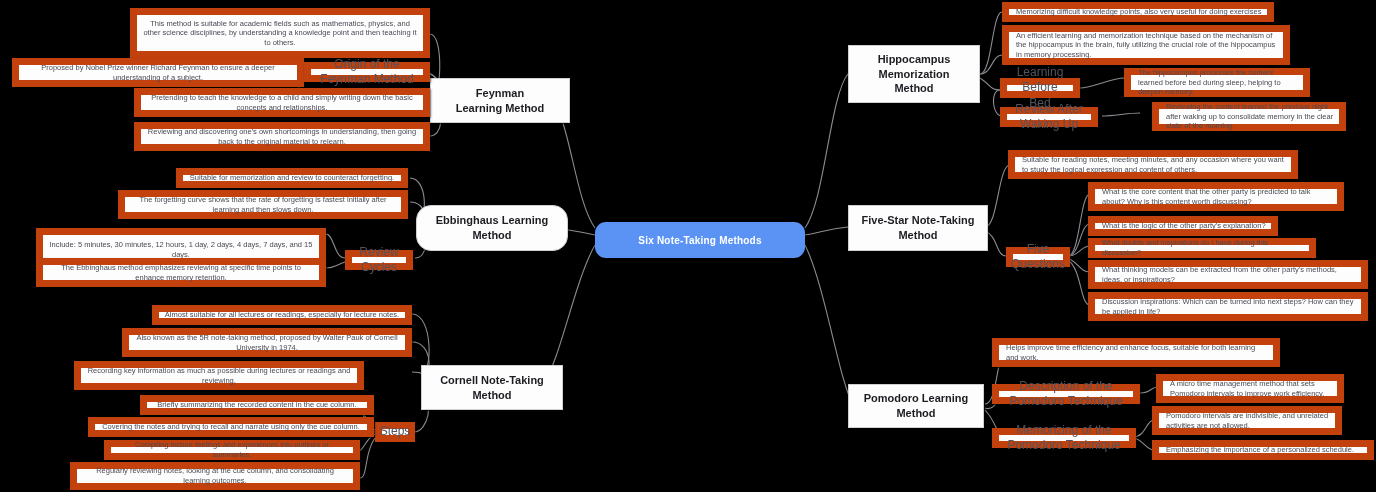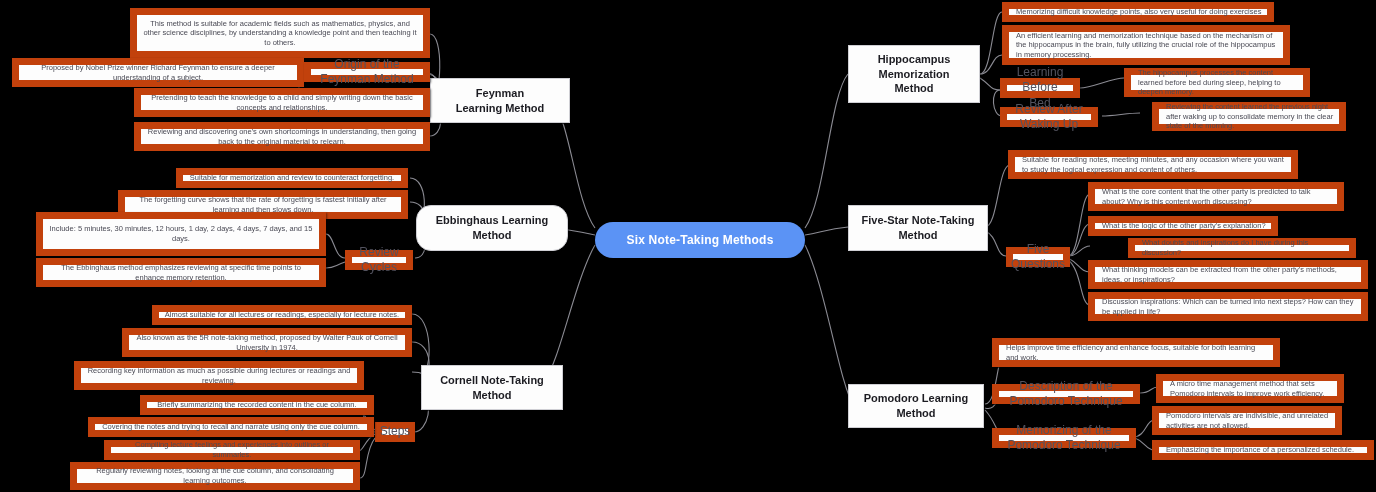--- a/index.html
+++ b/index.html
@@ -16,23 +16,23 @@
     line-height:1.28;padding:3px 5px;
   }
   .leaf{font-size:7.5px;}
   .leaf.l{justify-content:flex-start;text-align:left;padding-left:7px;}
   .cat{font-size:12px;color:#53535f;}
   .branch{
     font-size:11px;font-weight:bold;color:#1c1c22;border:1px solid #cfcfd4;
     line-height:1.32;
   }
   .center{
-    position:absolute;background:#5b93f5;color:#fff;border-radius:18px;
+    position:absolute;background:#5b93f5;color:#fff;border-radius:11px;
     display:flex;align-items:center;justify-content:center;
-    font-size:12px;font-weight:bold;letter-spacing:.2px;
+    font-size:10px;font-weight:bold;letter-spacing:.2px;
     box-shadow:0 2px 4px rgba(0,0,0,.5);
   }
 </style>
 </head>
 <body>
 
 <div id="root">
 
   <svg id="links" viewBox="0 0 1376 492">
     <g fill="none" stroke="#8b8b93" stroke-width="1.1">
@@ -103,21 +103,21 @@
   <div class="node leaf" style="left:130px;top:8px;width:300px;height:50px;">This method is suitable for academic fields such as mathematics, physics, and other science disciplines, by understanding a knowledge point and then teaching it to others.</div>
   <div class="node leaf" style="left:12px;top:58px;width:292px;height:29px;">Proposed by Nobel Prize winner Richard Feynman to ensure a deeper understanding of a subject.</div>
   <div class="node cat" style="left:304px;top:62px;width:126px;height:20px;">Origin of the Feynman Method</div>
   <div class="node leaf" style="left:134px;top:88px;width:296px;height:29px;">Pretending to teach the knowledge to a child and simply writing down the basic concepts and relationships.</div>
   <div class="node leaf" style="left:134px;top:122px;width:296px;height:29px;">Reviewing and discovering one's own shortcomings in understanding, then going back to the original material to relearn.</div>
 
   <div class="node branch" style="left:416px;top:205px;width:152px;height:46px;white-space:pre-line;border-radius:15px;">Ebbinghaus Learning
 Method</div>
   <div class="node leaf" style="left:176px;top:168px;width:232px;height:19px;">Suitable for memorization and review to counteract forgetting.</div>
   <div class="node leaf" style="left:118px;top:190px;width:290px;height:29px;">The forgetting curve shows that the rate of forgetting is fastest initially after learning and then slows down.</div>
-  <div class="node leaf" style="left:36px;top:212px;width:290px;height:44px;">Include: 5 minutes, 30 minutes, 12 hours, 1 day, 2 days, 4 days, 7 days, and 15 days.</div>
+  <div class="node leaf" style="left:36px;top:228px;width:290px;height:44px;">Include: 5 minutes, 30 minutes, 12 hours, 1 day, 2 days, 4 days, 7 days, and 15 days.</div>
   <div class="node cat" style="left:345px;top:250px;width:68px;height:19px;">Review Cycles</div>
   <div class="node leaf" style="left:36px;top:258px;width:290px;height:29px;">The Ebbinghaus method emphasizes reviewing at specific time points to enhance memory retention.</div>
 
   <div class="node branch" style="left:421px;top:365px;width:142px;height:45px;white-space:pre-line;">Cornell Note-Taking
 Method</div>
   <div class="node leaf" style="left:152px;top:305px;width:260px;height:19px;">Almost suitable for all lectures or readings, especially for lecture notes.</div>
   <div class="node leaf" style="left:122px;top:328px;width:290px;height:29px;">Also known as the 5R note-taking method, proposed by Walter Pauk of Cornell University in 1974.</div>
   <div class="node leaf" style="left:140px;top:395px;width:234px;height:19px;">Briefly summarizing the recorded content in the cue column.</div>
   <div class="node leaf" style="left:74px;top:361px;width:290px;height:29px;">Recording key information as much as possible during lectures or readings and reviewing.</div>
   <div class="node cat" style="left:375px;top:422px;width:40px;height:19px;">Steps</div>
@@ -134,21 +134,21 @@
   <div class="node leaf l" style="left:1124px;top:68px;width:186px;height:29px;">The hippocampus processes the content learned before bed during sleep, helping to deepen memory.</div>
   <div class="node cat" style="left:1000px;top:107px;width:98px;height:19px;">Review After Waking Up</div>
   <div class="node leaf l" style="left:1140px;top:102px;width:194px;height:29px;margin-left:12px;">Reviewing the content learned the previous night after waking up to consolidate memory in the clear state of the morning.</div>
 
   <div class="node branch" style="left:848px;top:205px;width:140px;height:46px;white-space:pre-line;">Five-Star Note-Taking
 Method</div>
   <div class="node leaf l" style="left:1008px;top:150px;width:290px;height:29px;">Suitable for reading notes, meeting minutes, and any occasion where you want to study the logical expression and content of others.</div>
   <div class="node cat" style="left:1006px;top:247px;width:64px;height:19px;">Five Questions</div>
   <div class="node leaf l" style="left:1088px;top:182px;width:256px;height:29px;">What is the core content that the other party is predicted to talk about? Why is this content worth discussing?</div>
   <div class="node leaf l" style="left:1088px;top:216px;width:190px;height:19px;">What is the logic of the other party's explanation?</div>
-  <div class="node leaf l" style="left:1088px;top:238px;width:228px;height:19px;margin-left:40px;">What doubts and inspirations do I have during this discussion?</div>
+  <div class="node leaf l" style="left:1088px;top:238px;width:228px;height:19px;">What doubts and inspirations do I have during this discussion?</div>
   <div class="node leaf l" style="left:1088px;top:260px;width:280px;height:29px;">What thinking models can be extracted from the other party's methods, ideas, or inspirations?</div>
   <div class="node leaf l" style="left:1088px;top:292px;width:280px;height:29px;">Discussion inspirations: Which can be turned into next steps? How can they be applied in life?</div>
 
   <div class="node branch" style="left:848px;top:384px;width:136px;height:44px;white-space:pre-line;">Pomodoro Learning
 Method</div>
   <div class="node leaf l" style="left:992px;top:338px;width:288px;height:29px;">Helps improve time efficiency and enhance focus, suitable for both learning and work.</div>
   <div class="node cat" style="left:992px;top:384px;width:148px;height:19px;">Description of the Pomodoro Technique</div>
   <div class="node leaf l" style="left:1156px;top:374px;width:188px;height:29px;">A micro time management method that sets Pomodoro intervals to improve work efficiency.</div>
   <div class="node cat" style="left:992px;top:428px;width:144px;height:19px;">Memorizing of the Pomodoro Technique</div>
   <div class="node leaf l" style="left:1152px;top:406px;width:190px;height:29px;">Pomodoro intervals are indivisible, and unrelated activities are not allowed.</div>

